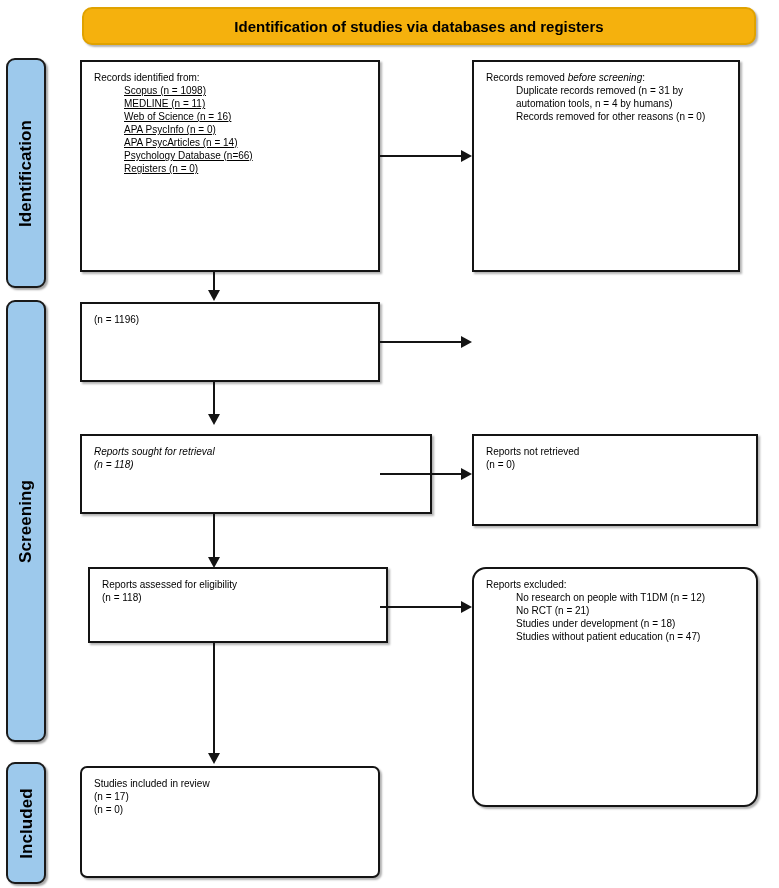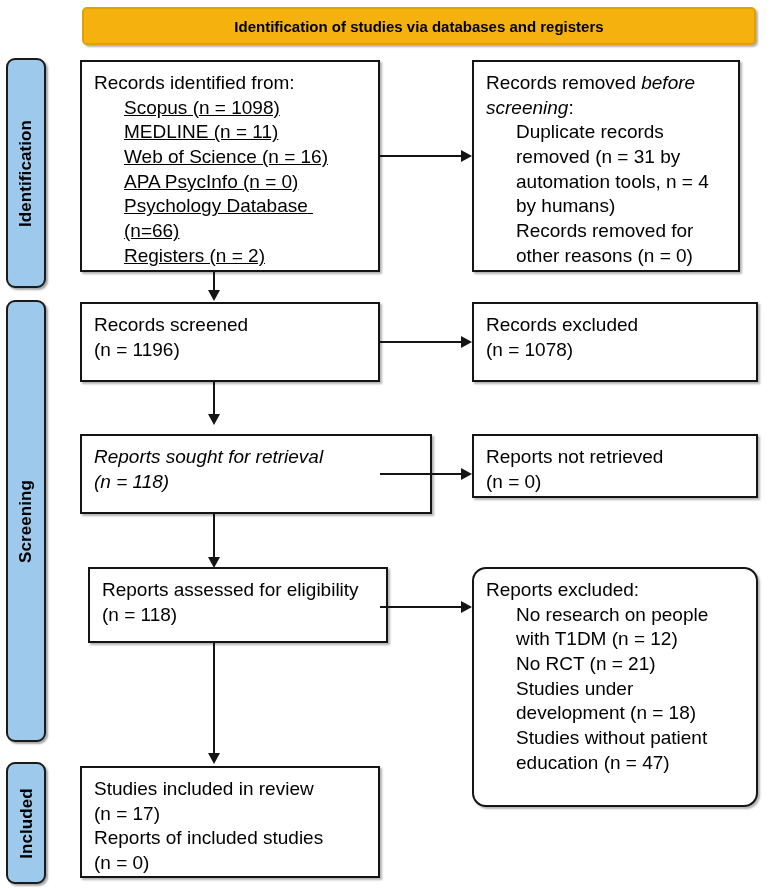--- a/index.html
+++ b/index.html
@@ -41,40 +41,40 @@
     font-size: 17px;
     letter-spacing: 0.1px;
     line-height: 1;
   }
 
   
   .header-banner {
     position: absolute;
     background: #f5b10d;
     border: 2px solid #e0a200;
-    border-radius: 5px;
+    border-radius: 10px;
     box-sizing: border-box;
     display: flex;
     align-items: center;
     justify-content: center;
     text-align: center;
     font-weight: bold;
     font-size: 15px;
     color: #000000;
     box-shadow: 2px 2px 2px rgba(0,0,0,0.30);
   }
 
   
   .node-box {
     position: absolute;
     background: #ffffff;
     border: 2px solid #141414;
     box-sizing: border-box;
     padding: 9px 10px 6px 12px;
-    font-size: 19px;
+    font-size: 10px;
     line-height: 1.30;
     box-shadow: 2px 2px 2px rgba(0,0,0,0.30);
   }
   .node-box .line {
     white-space: pre-wrap;
   }
   .node-box .line.indented {
     padding-left: 30px;
     text-indent: 0;
     text-decoration: underline;
@@ -134,58 +134,54 @@
   </div>
 
   <div class="header-banner" style="left:82px; top:7px; width:674px; height:38px;">Identification of studies via databases and registers</div>
 
   <div class="node-box" style="left:80px; top:60px; width:300px; height:212px;">
     <div class="line">Records identified from:</div>
     <div class="line indented">Scopus (n = 1098)</div>
     <div class="line indented">MEDLINE (n = 11)</div>
     <div class="line indented">Web of Science (n = 16)</div>
     <div class="line indented">APA PsycInfo (n = 0)</div>
+    <div class="line indented">APA PsycArticles (n = 14)</div>
     <div class="line indented">Psychology Database (n=66)</div>
-    <div class="line indented">Registers (n = 2)</div>
+    <div class="line indented">Registers (n = 0)</div>
   </div>
 
   <div class="node-box" style="left:472px; top:60px; width:268px; height:212px;">
     <div class="line"><span>Records removed </span><span class="italic">before screening</span><span>:</span></div>
     <div class="line hang">Duplicate records removed (n = 31 by automation tools, n = 4 by humans)</div>
     <div class="line hang">Records removed for other reasons (n = 0)</div>
   </div>
 
   <div class="conn conn-h" style="left:380px; top:155px; width:82px;"></div>
   <div class="arrow-right" style="left:461px; top:150px;"></div>
 
   <div class="conn conn-v" style="left:213px; top:272px; height:19px;"></div>
   <div class="arrow-down" style="left:208px; top:290px;"></div>
 
   <div class="node-box" style="left:80px; top:302px; width:300px; height:80px;">
-    <div class="line">Records screened</div>
     <div class="line">(n = 1196)</div>
   </div>
 
-  <div class="node-box" style="left:472px; top:302px; width:286px; height:80px;">
-    <div class="line">Records excluded</div>
-    <div class="line">(n = 1078)</div>
-  </div>
 
   <div class="conn conn-h" style="left:380px; top:341px; width:82px;"></div>
   <div class="arrow-right" style="left:461px; top:336px;"></div>
 
   <div class="conn conn-v" style="left:213px; top:382px; height:33px;"></div>
   <div class="arrow-down" style="left:208px; top:414px;"></div>
 
   <div class="node-box" style="left:80px; top:434px; width:352px; height:80px;font-style:italic;">
     <div class="line">Reports sought for retrieval</div>
     <div class="line">(n = 118)</div>
   </div>
 
-  <div class="node-box" style="left:472px; top:434px; width:286px; height:64px;">
+  <div class="node-box" style="left:472px; top:434px; width:286px; height:92px;">
     <div class="line">Reports not retrieved</div>
     <div class="line">(n = 0)</div>
   </div>
 
   <div class="conn conn-h" style="left:380px; top:473px; width:82px;"></div>
   <div class="arrow-right" style="left:461px; top:468px;"></div>
 
   <div class="conn conn-v" style="left:213px; top:514px; height:44px;"></div>
   <div class="arrow-down" style="left:208px; top:557px;"></div>
 
@@ -201,20 +197,19 @@
     <div class="line hang">Studies under development (n = 18)</div>
     <div class="line hang">Studies without patient education (n = 47)</div>
   </div>
 
   <div class="conn conn-h" style="left:380px; top:606px; width:82px;"></div>
   <div class="arrow-right" style="left:461px; top:601px;"></div>
 
   <div class="conn conn-v" style="left:213px; top:643px; height:111px;"></div>
   <div class="arrow-down" style="left:208px; top:753px;"></div>
 
-  <div class="node-box" style="left:80px; top:766px; width:300px; height:112px;">
+  <div class="node-box" style="left:80px; top:766px; width:300px; height:112px;border-radius:7px;">
     <div class="line">Studies included in review</div>
     <div class="line">(n = 17)</div>
-    <div class="line">Reports of included studies</div>
     <div class="line">(n = 0)</div>
   </div>
 
 </div>
 
 </body></html>

